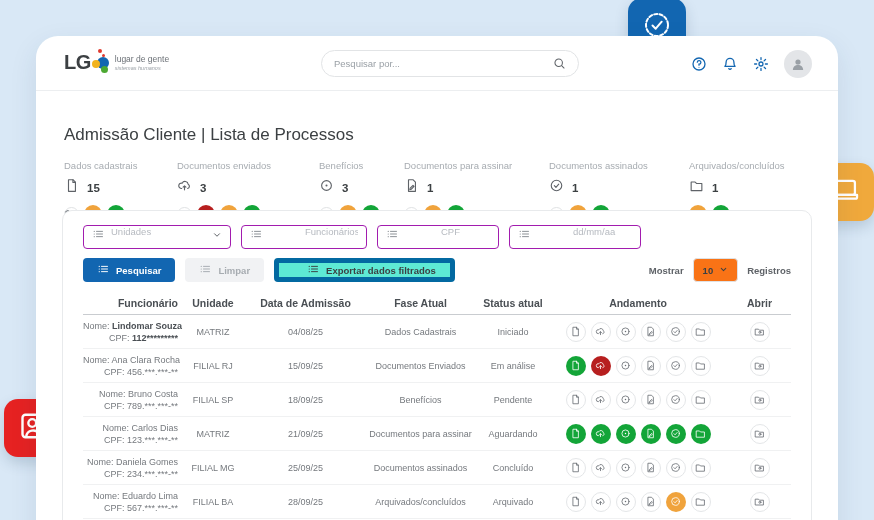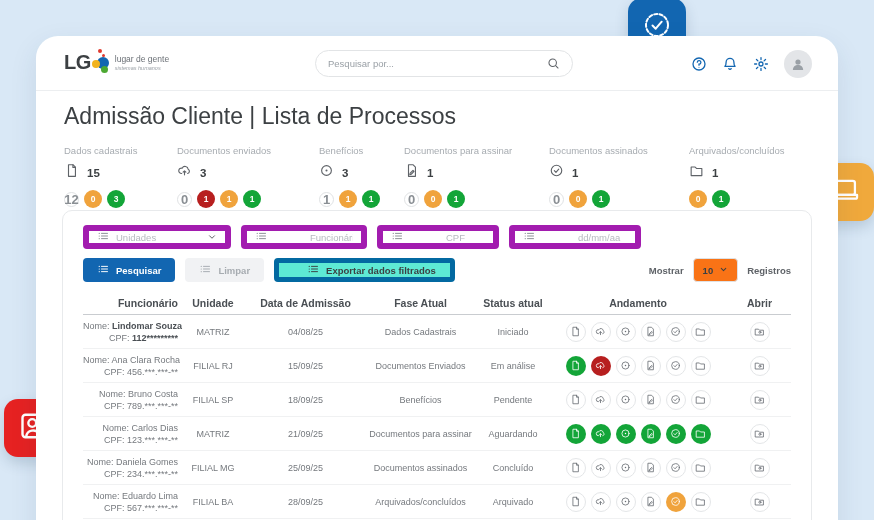--- a/index.html
+++ b/index.html
@@ -17,50 +17,50 @@
 
   .card-header { position:relative; height:55px; border-bottom:1px solid #eceef0; }
   .logo { position:absolute; left:28px; top:13px; display:flex; align-items:flex-start; }
   .lg-text { font-size:20px; font-weight:bold; color:#3c4043; letter-spacing:-.5px; line-height:26px; }
   .lg-dots { position:relative; width:22px; height:26px; }
   .lg-dots i { position:absolute; border-radius:50%; }
   .lg-sub { margin-left:2px; padding-top:5px; display:flex; flex-direction:column; }
   .lg-sub .l1 { font-size:8.5px; color:#6b7076; }
   .lg-sub .l2 { font-size:5.5px; font-style:italic; color:#9aa0a6; margin-top:1px; }
 
-  .search { position:absolute; left:279px; top:14px; width:258px; height:27px; border:1px solid #e2e4e6; border-radius:14px; background:#fff; display:flex; align-items:center; padding:0 12px; }
+  .search { position:absolute; left:285px; top:14px; width:258px; height:27px; border:1px solid #e2e4e6; border-radius:14px; background:#fff; display:flex; align-items:center; padding:0 12px; }
   .search input { flex:1; border:none; outline:none; font-size:9.5px; color:#5f6368; font-family:"Liberation Sans",sans-serif; background:transparent; }
   .search input::placeholder { color:#9aa0a6; }
   .search .sicon { color:#5f6368; display:flex; }
 
   .hdr-icons { position:absolute; right:26px; top:0; height:55px; display:flex; align-items:center; gap:15px; }
   .hicon { color:#1266b1; display:flex; cursor:pointer; }
   .avatar { width:28px; height:28px; border-radius:50%; background:#e3e5e8; display:flex; align-items:center; justify-content:center; }
 
-  .page-title { margin:12px 28px 0; font-size:23px; color:#3c4043; }
+  .page-title { margin:34px 28px 0; font-size:17px; color:#3c4043; }
 
   
   .summary-row { display:flex; margin:15px 0 0 28px; }
   .sum-col:nth-child(1){width:113px}.sum-col:nth-child(2){width:142px}.sum-col:nth-child(3){width:85px}
   .sum-col:nth-child(4){width:145px}.sum-col:nth-child(5){width:140px}.sum-col:nth-child(6){width:120px}
   .sum-label { font-size:9.5px; color:#a7acb1; white-space:nowrap; }
   .sum-count { display:flex; align-items:center; gap:8px; margin-top:7px; color:#5f6368; }
   .sum-num { font-size:11.5px; font-weight:bold; color:#3c4043; }
   .sum-badges { display:flex; gap:5px; margin-top:8px; align-items:center; }
   .badge { width:18px; height:18px; border-radius:50%; font-size:8.5px; font-weight:bold; display:flex; align-items:center; justify-content:center; cursor:pointer; }
   .badge.white { width:15px; height:15px; font-size:13px; background:#fff; border:1px solid #e0e2e4; color:#8a8f94; }
   .badge.orange { background:#f0a33c; color:#fff; }
   .badge.green { background:#13a538; color:#fff; }
   .badge.red { background:#b71f1f; color:#fff; }
 
   
   .panel { position:absolute; left:26px; top:174px; width:750px; height:400px; border:1px solid #e8eaec; border-radius:10px; padding:8px 20px 0; background:#fff; }
 
   .filter-row { display:flex; gap:10px; margin-top:6px; margin-bottom:9px; }
-  .finput { height:24px; border:6px solid #a21caf; border-radius:4px; background:#fff; display:flex; align-items:center; padding:0 8px; gap:7px; color:#8a8f94; }
+  .finput { height:24px; border:1px solid #a21caf; border-radius:4px; background:#fff; display:flex; align-items:flex-start; padding:0 8px; gap:7px; color:#8a8f94; }
   .finput input { border:none; outline:none; flex:1; font-size:9.5px; font-family:"Liberation Sans",sans-serif; color:#5f6368; min-width:0;margin-left:36px; }
   .finput input::placeholder { color:#b6bac0; }
   .finput .ph { flex:1; font-size:9.5px; color:#b6bac0; }
   .f-unidades { width:148px; } .f-func { width:126px; } .f-cpf { width:122px; } .f-date { width:132px; }
 
   .actions-row { display:flex; gap:10px; align-items:flex-end; margin-bottom:9px; }
   .btn { height:24px; border:none; border-radius:4px; font-size:9.5px; font-weight:bold; display:flex; align-items:center; gap:7px; padding:0 14px; cursor:pointer; font-family:"Liberation Sans",sans-serif; }
   .btn-primary { background:#1266b1; color:#fff; }
   .btn-muted { background:#f1f2f4; color:#a7acb1; }
   .btn-outline { background:#5eead4; border:5px solid #0369a1; color:#3c4043;padding-left:28px; }

